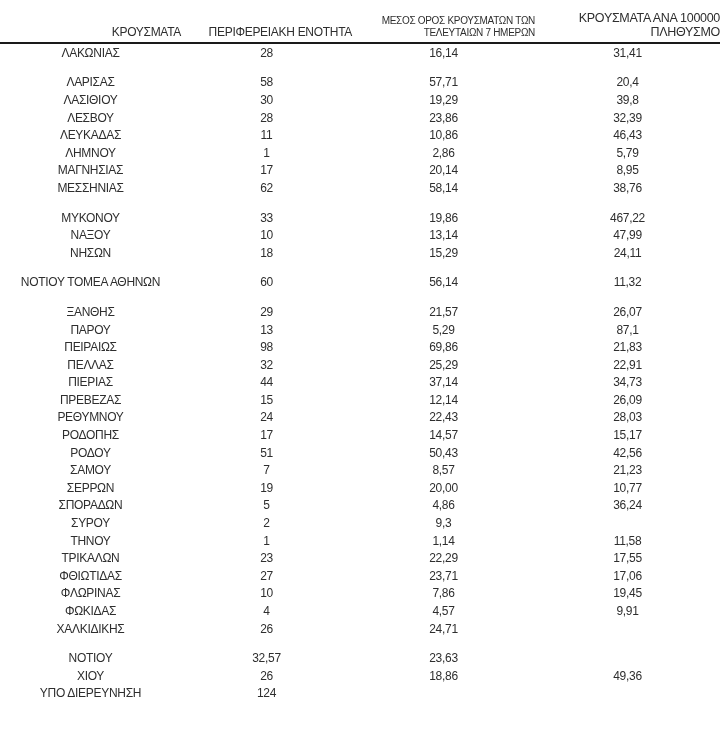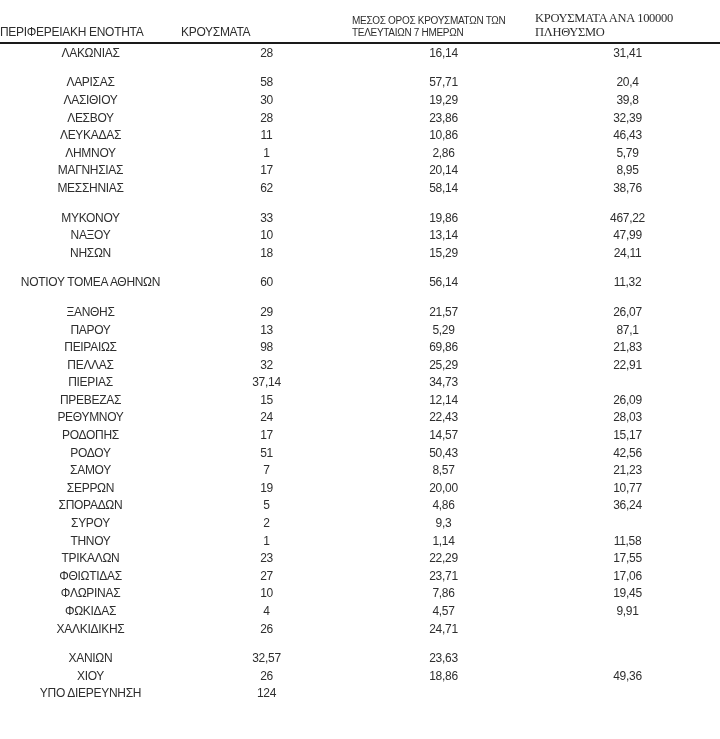--- a/index.html
+++ b/index.html
@@ -21,28 +21,28 @@
   .thead {
     display: grid;
     grid-template-columns: 181px 171px 183px 185px;
     align-items: end;
     box-sizing: border-box;
     height: 44px;
     padding-bottom: 3px;
     border-bottom: 2.5px solid #1a1a1a;
   }
   .th {
-    text-align: left;
+    text-align: right;
     font-size: 12px;
     letter-spacing: -0.3px;
     line-height: 13px;
   }
   .th .hline { display: block; }
   .th-avg7 { font-size: 10px; line-height: 12px; }
-  .th-per100k { font-size: 12.5px; line-height: 14px; font-family: Liberation Serif, serif; }
+  .th-per100k { font-size: 12.5px; line-height: 14px; }
   
   .row {
     display: grid;
     grid-template-columns: 181px 171px 183px 185px;
     height: 17.6px;
     align-items: center;
   }
   .c {
     text-align: center;
     font-size: 12px;
@@ -52,24 +52,24 @@
   .gap { height: 12px; }
   .tbody { padding-top: 0; }
 </style>
 </head>
 <body>
 
 <div class="doc">
 
   <div class="thead">
     <div class="th">
-      <span class="hline">ΠΕΡΙΦΕΡΕΙΑΚΗ ΕΝΟΤΗΤΑ</span>
+      <span class="hline">ΚΡΟΥΣΜΑΤΑ</span>
     </div>
     <div class="th">
-      <span class="hline">ΚΡΟΥΣΜΑΤΑ</span>
+      <span class="hline">ΠΕΡΙΦΕΡΕΙΑΚΗ ΕΝΟΤΗΤΑ</span>
     </div>
     <div class="th th-avg7">
       <span class="hline">ΜΕΣΟΣ ΟΡΟΣ ΚΡΟΥΣΜΑΤΩΝ ΤΩΝ</span>
       <span class="hline">ΤΕΛΕΥΤΑΙΩΝ 7 ΗΜΕΡΩΝ</span>
     </div>
     <div class="th th-per100k">
       <span class="hline">ΚΡΟΥΣΜΑΤΑ ΑΝΑ 100000</span>
       <span class="hline">ΠΛΗΘΥΣΜΟ</span>
     </div>
   </div>
@@ -190,20 +190,21 @@
 
   <div class="row">
     <div class="c">ΠΕΛΛΑΣ</div>
     <div class="c">32</div>
     <div class="c">25,29</div>
     <div class="c">22,91</div>
   </div>
 
   <div class="row">
     <div class="c">ΠΙΕΡΙΑΣ</div>
+    <div class="c">44</div>
     <div class="c">37,14</div>
     <div class="c">34,73</div>
   </div>
 
   <div class="row">
     <div class="c">ΠΡΕΒΕΖΑΣ</div>
     <div class="c">15</div>
     <div class="c">12,14</div>
     <div class="c">26,09</div>
   </div>
@@ -293,21 +294,21 @@
 
   <div class="row">
     <div class="c">ΧΑΛΚΙΔΙΚΗΣ</div>
     <div class="c">26</div>
     <div class="c">24,71</div>
   </div>
 
   <div class="gap"></div>
 
   <div class="row">
-    <div class="c">ΧΑΝΙΩΝ</div>
+    <div class="c">ΝΟΤΙΟΥ</div>
     <div class="c">32,57</div>
     <div class="c">23,63</div>
   </div>
 
   <div class="row">
     <div class="c">ΧΙΟΥ</div>
     <div class="c">26</div>
     <div class="c">18,86</div>
     <div class="c">49,36</div>
   </div>

